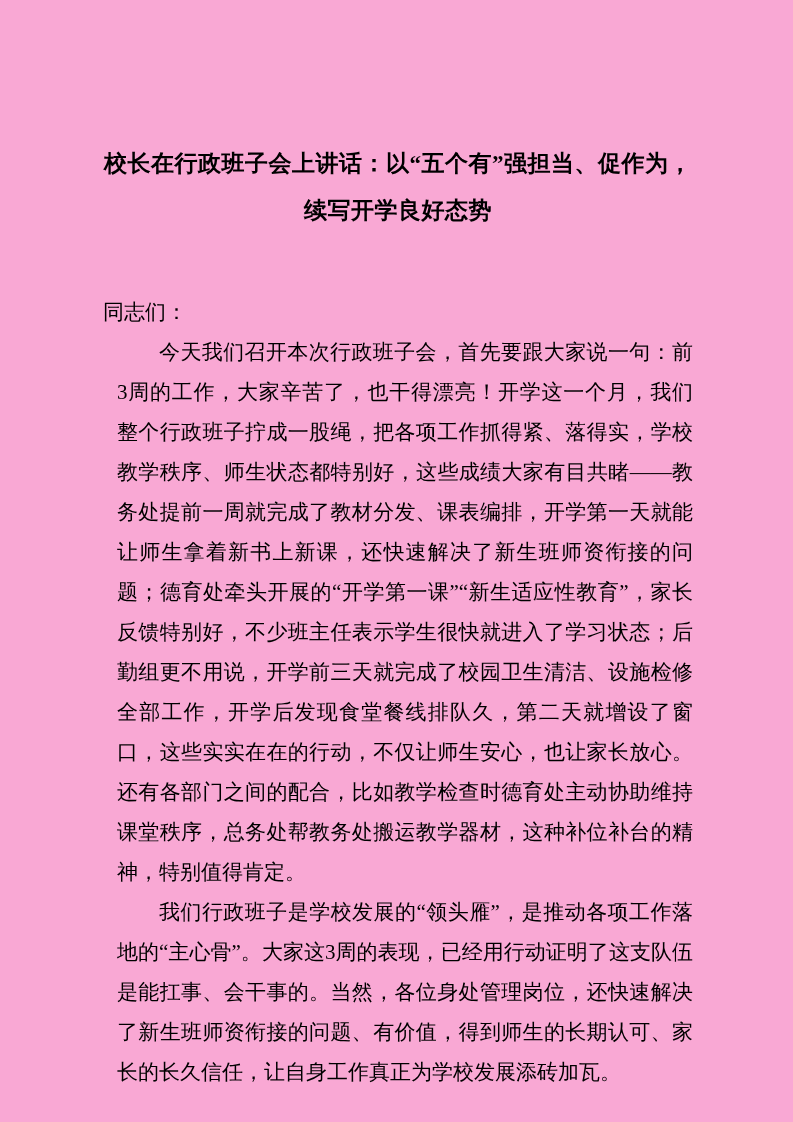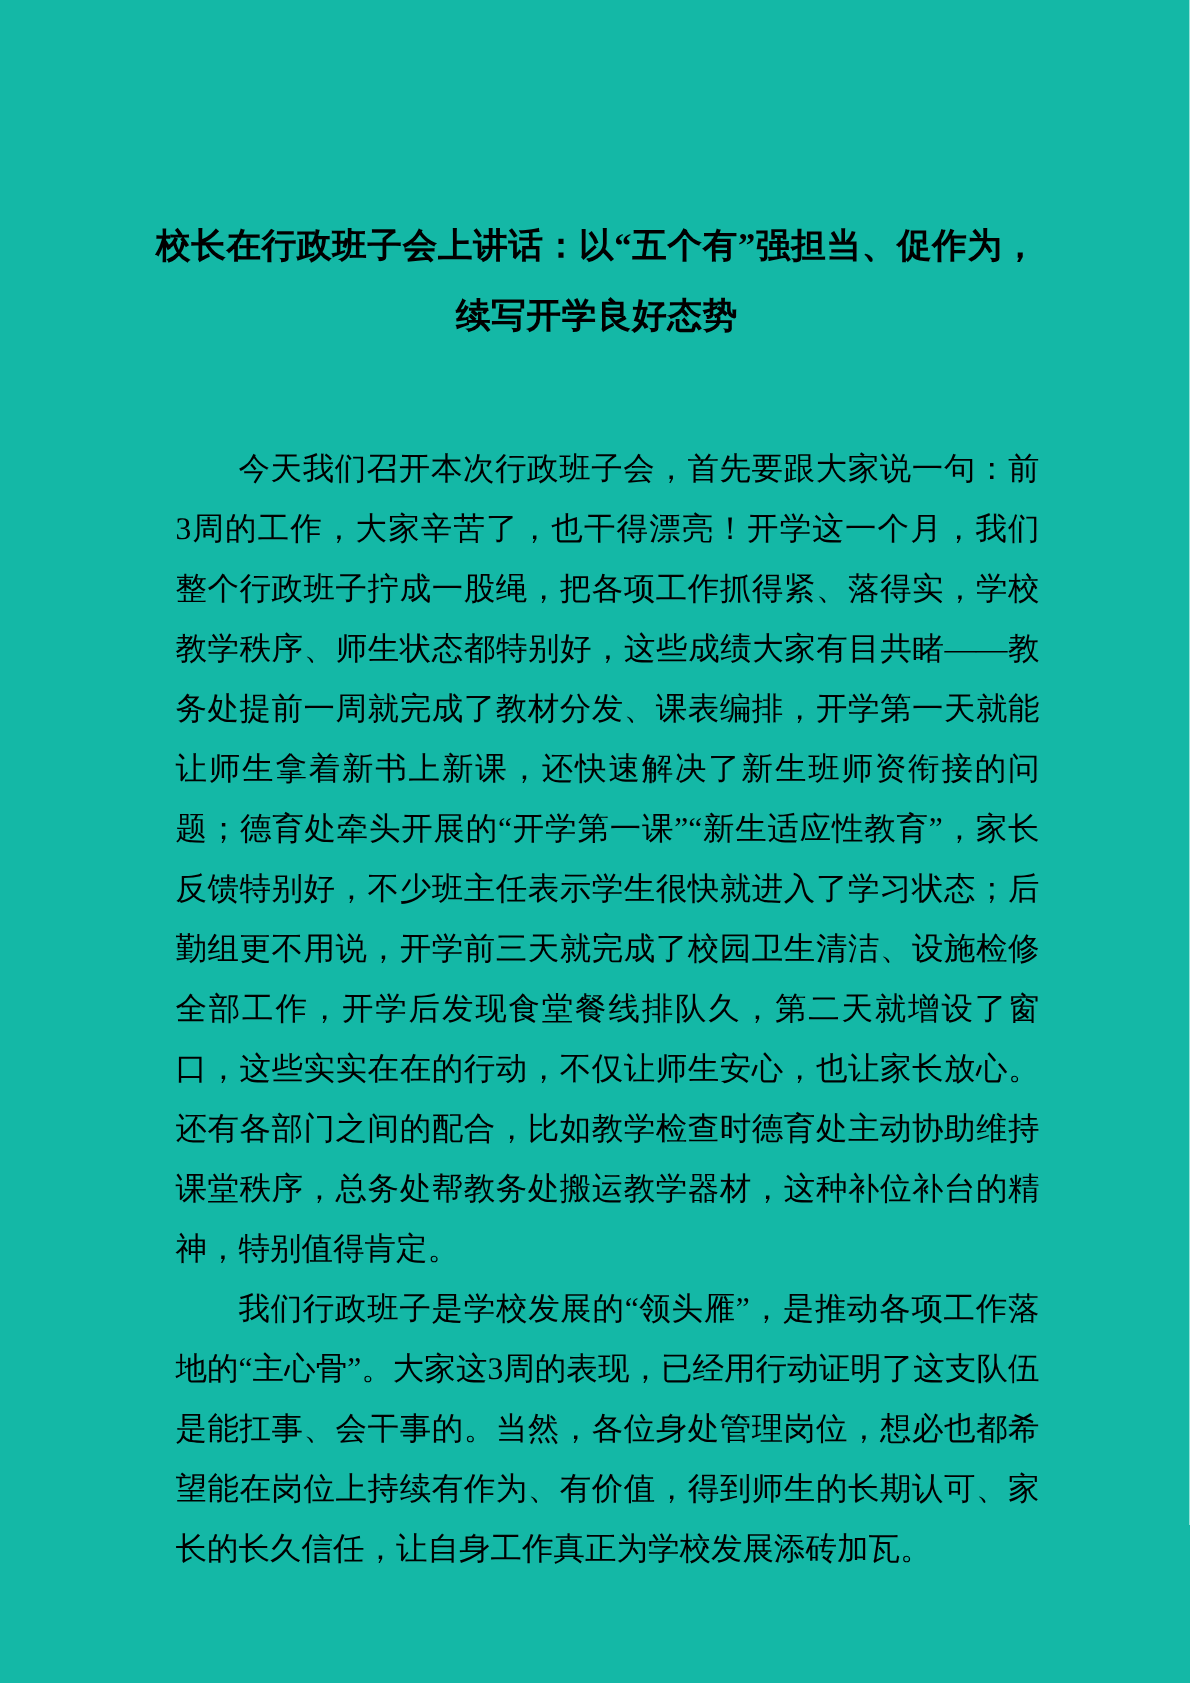--- a/index.html
+++ b/index.html
@@ -4,21 +4,21 @@
 <style>
   * { margin: 0; padding: 0; box-sizing: border-box; }
   html, body {
     width: 793px;
     background: #ffffff;
     font-family: "Liberation Serif", "DejaVu Serif", serif;
   }
   .page {
     width: 793px;
     height: 1122px;
-    background: #14b8a6;
+    background: #f9a8d4;
     padding: 140px 100px 40px 103px;
     color: #000000;
     overflow: hidden;
   }
   .doc-title {
     font-size: 23px;
     font-weight: bold;
     text-align: center;
     line-height: 47px;
     letter-spacing: 0.5px;
@@ -38,18 +38,19 @@
     margin-left: 14px;
   }
 </style>
 </head>
 <body>
 
 <div class="page">
   <h1 class="doc-title">校长在行政班子会上讲话：以“五个有”强担当、促作为，续写开学良好态势</h1>
 
   <div class="doc-body">
+    <p class="salutation">同志们：</p>
 
     <p class="para">今天我们召开本次行政班子会，首先要跟大家说一句：前3周的工作，大家辛苦了，也干得漂亮！开学这一个月，我们整个行政班子拧成一股绳，把各项工作抓得紧、落得实，学校教学秩序、师生状态都特别好，这些成绩大家有目共睹——教务处提前一周就完成了教材分发、课表编排，开学第一天就能让师生拿着新书上新课，还快速解决了新生班师资衔接的问题；德育处牵头开展的“开学第一课”“新生适应性教育”，家长反馈特别好，不少班主任表示学生很快就进入了学习状态；后勤组更不用说，开学前三天就完成了校园卫生清洁、设施检修全部工作，开学后发现食堂餐线排队久，第二天就增设了窗口，这些实实在在的行动，不仅让师生安心，也让家长放心。还有各部门之间的配合，比如教学检查时德育处主动协助维持课堂秩序，总务处帮教务处搬运教学器材，这种补位补台的精神，特别值得肯定。</p>
 
-    <p class="para">我们行政班子是学校发展的“领头雁”，是推动各项工作落地的“主心骨”。大家这3周的表现，已经用行动证明了这支队伍是能扛事、会干事的。当然，各位身处管理岗位，想必也都希望能在岗位上持续有作为、有价值，得到师生的长期认可、家长的长久信任，让自身工作真正为学校发展添砖加瓦。</p>
+    <p class="para">我们行政班子是学校发展的“领头雁”，是推动各项工作落地的“主心骨”。大家这3周的表现，已经用行动证明了这支队伍是能扛事、会干事的。当然，各位身处管理岗位，还快速解决了新生班师资衔接的问题、有价值，得到师生的长期认可、家长的长久信任，让自身工作真正为学校发展添砖加瓦。</p>
   </div>
 </div>
 
 </body></html>

